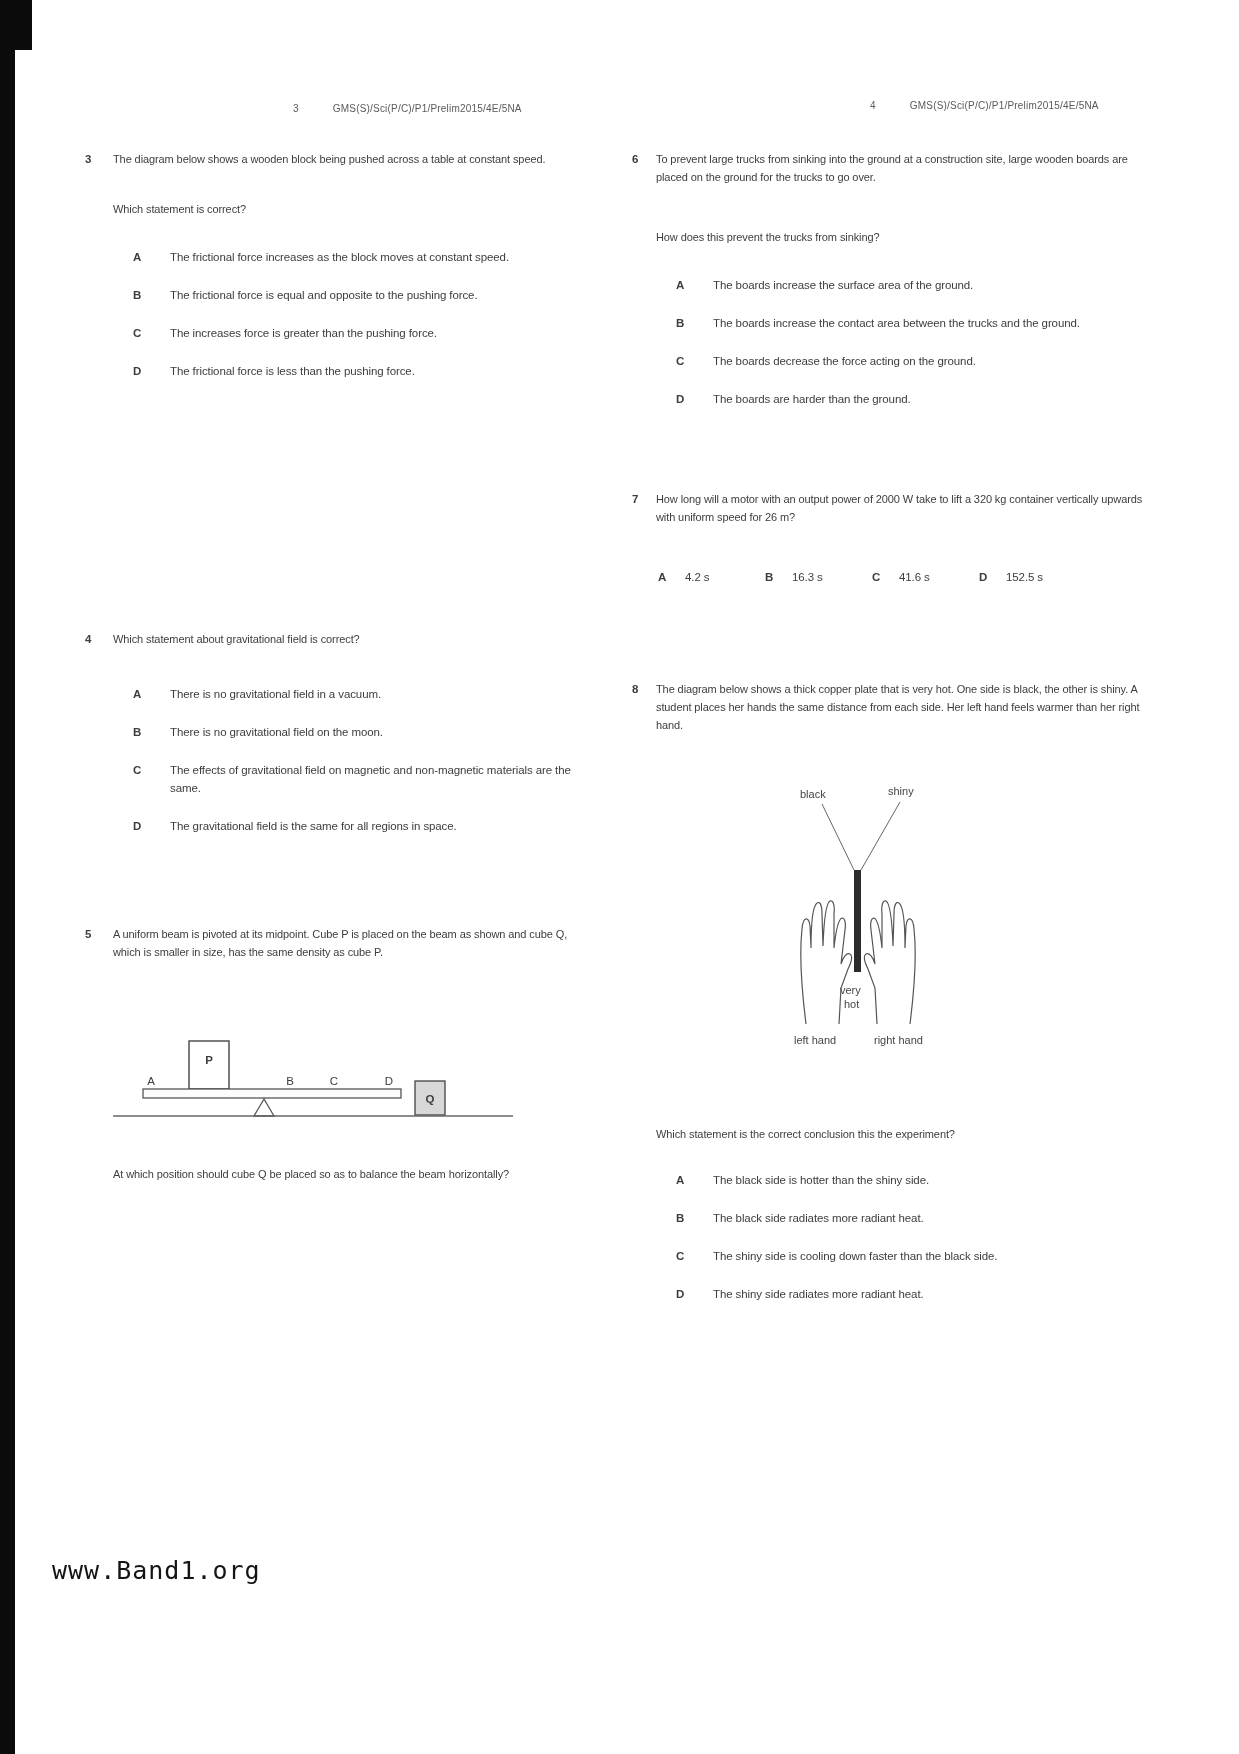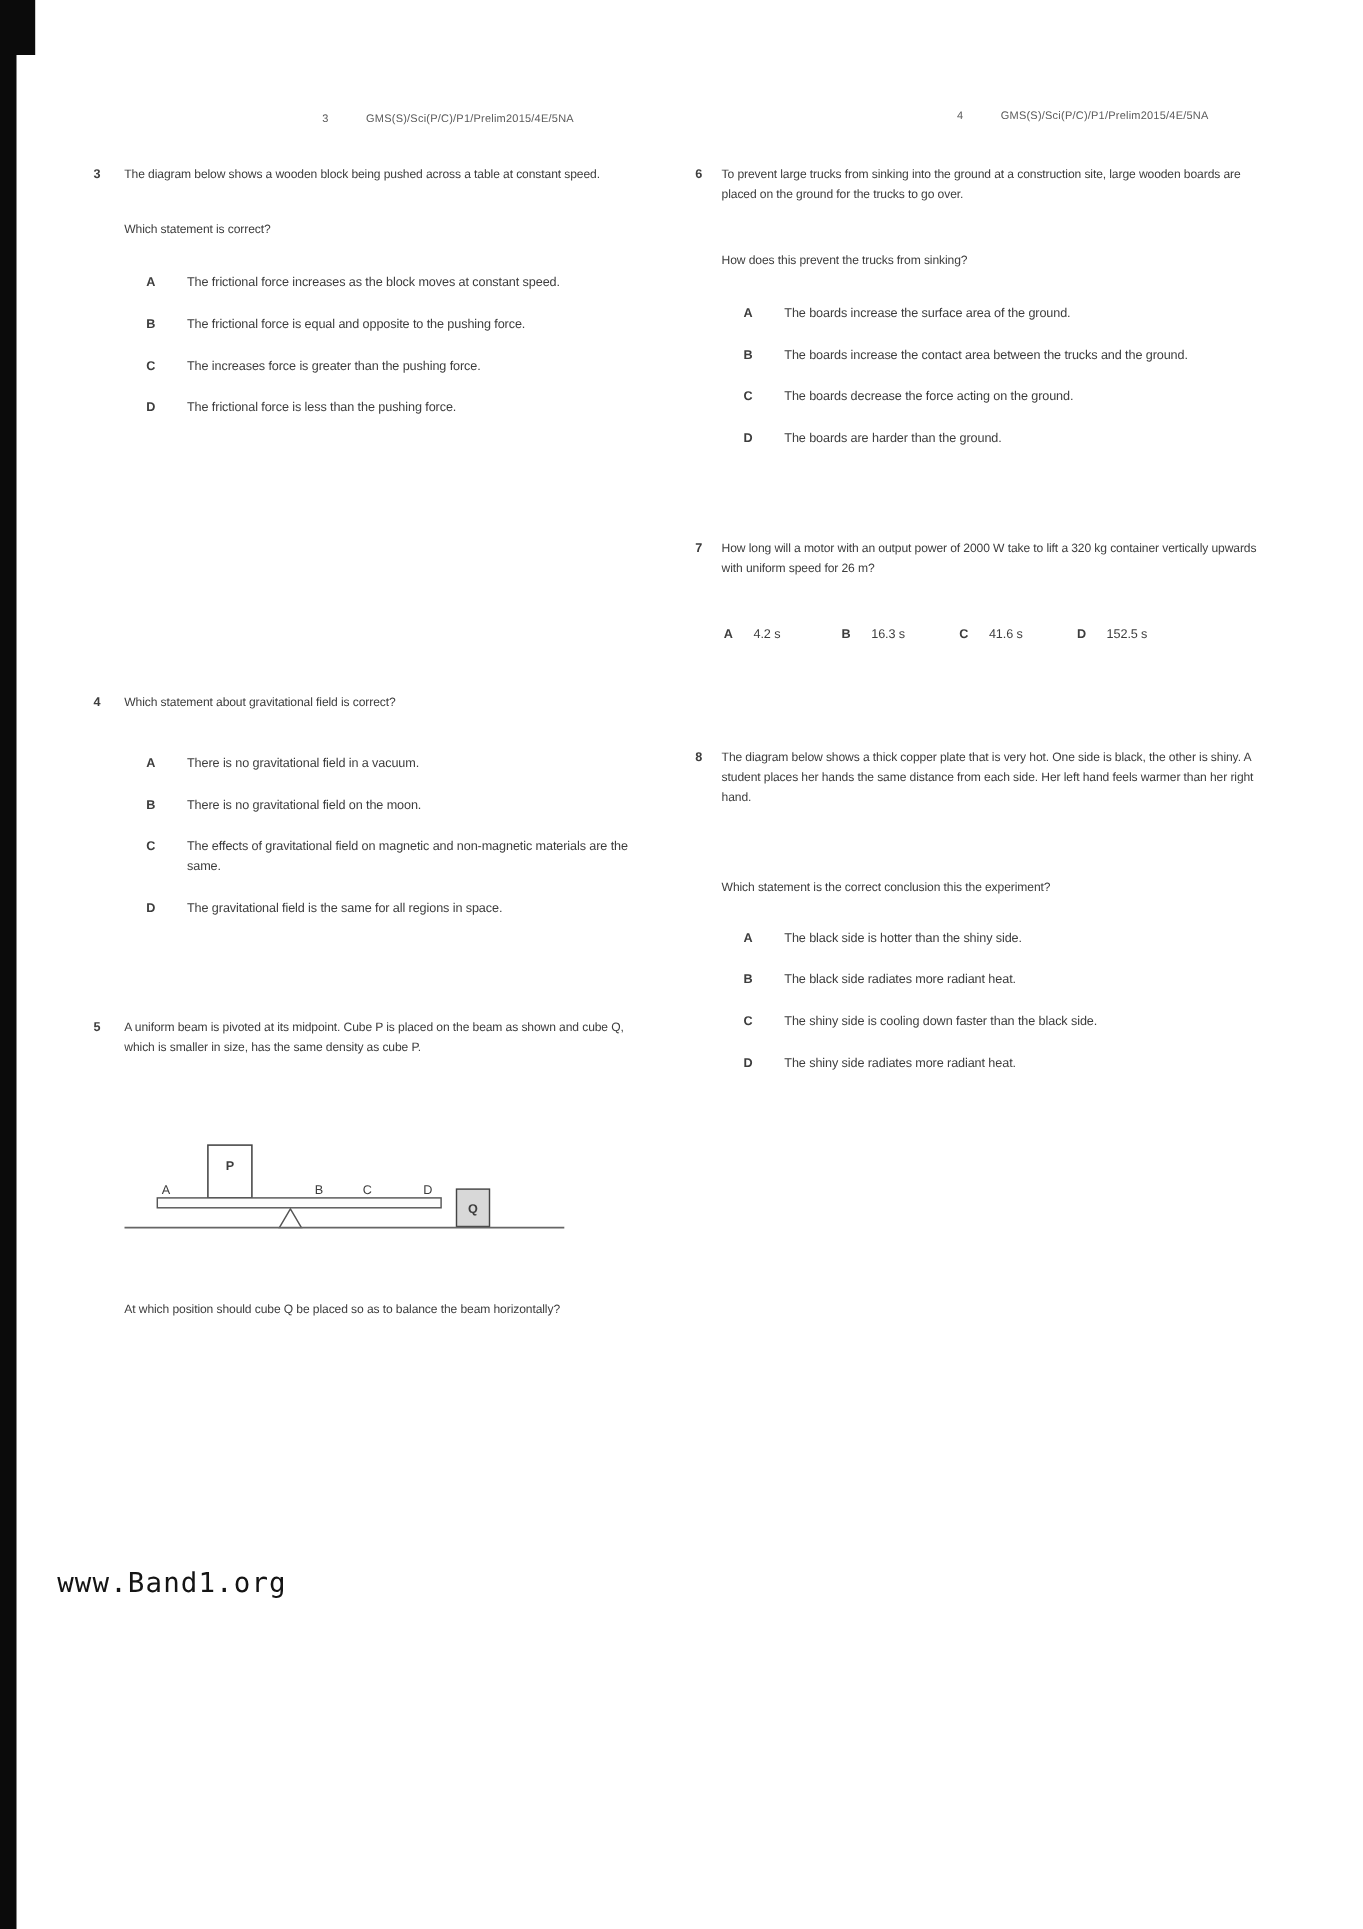--- a/index.html
+++ b/index.html
@@ -39,32 +39,32 @@
   .iopt .opt-letter { width:27px; }
 
   .diagram { position:relative; }
   .diagram-q3 { margin:28px 0 0 88px; }
   .diagram-q5 { margin:72px 0 0 0; }
   .diagram-q8 { margin:48px 0 0 132px; }
 
   .q3-prompt { margin-top:32px; }
   .q3-options { margin-top:30px; }
   .q4-options { margin-top:37px; }
-  .q5-prompt { margin-top:16px; }
+  .q5-prompt { }
   .q6-prompt { margin-top:42px; }
   .q6-options { margin-top:30px; }
   .q7-options { margin-top:42px; }
   .q8-prompt { margin-top:64px; }
   .q8-options { margin-top:28px; }
 
   .dtext  { font-size:11px; fill:#454545; font-family:"Liberation Sans", sans-serif; }
   .dtextb { font-size:11.5px; fill:#3d3d3d; font-family:"Liberation Sans", sans-serif; }
 
   .watermark {
-    position:absolute; left:52px; top:1424px;
+    position:absolute; left:52px; top:1556px;
     font-family:"DejaVu Sans Mono", monospace;
     font-size:25px; color:#141414; letter-spacing:1px;text-align:right;
   }
 </style>
 </head>
 <body>
 
 <div class="edge-strip"></div>
 <div class="edge-blob"></div>
 
@@ -211,20 +211,38 @@
         </span>
       </div>
     </div>
   </div>
 
   <div class="question" style="top:590px">
     <div class="qnum">8</div>
     <div class="qbody">
       <p class="stem">The diagram below shows a thick copper plate that is very hot. One side is black, the other is shiny. A student places her hands the same distance from each side. Her left hand feels warmer than her right hand.</p>
 
+      <div class="diagram diagram-q8">
+        <svg width="210" height="275" viewBox="0 0 210 275">
+          <defs>
+            <path id="handshape" d="M10,150 C6,118 3,82 6,55 C7,42 13,42 14,52 L15,74 C15,46 17,32 21,29 C24,27 26,31 26,40 L27,72 C28,44 30,29 34,27 C37,26 39,31 38,40 L38,74 C40,55 43,45 46,44 C49,44 50,49 49,56 L45,90 C47,83 51,78 54,80 C57,82 55,89 52,95 L45,114 L43,150" fill="none" stroke="#555" stroke-width="1.2"></path>
+          </defs>
+          <text x="12" y="16" class="dtext">black</text>
+          <text x="100" y="13" class="dtext">shiny</text>
+          <line x1="34" y1="22" x2="66" y2="88" stroke="#666" stroke-width="1"></line>
+          <line x1="112" y1="20" x2="73" y2="88" stroke="#666" stroke-width="1"></line>
+          <rect x="66" y="88" width="7" height="102" fill="#2b2b2b"></rect>
+          <use href="#handshape" xlink:href="#handshape" transform="translate(8,92)"></use>
+          <use href="#handshape" xlink:href="#handshape" transform="translate(132,92) scale(-1,1)"></use>
+          <text x="52" y="212" class="dtext">very</text>
+          <text x="56" y="226" class="dtext">hot</text>
+          <text x="6" y="262" class="dtext">left hand</text>
+          <text x="86" y="262" class="dtext">right hand</text>
+        </svg>
+      </div>
 
       <p class="prompt q8-prompt">Which statement is the correct conclusion this the experiment?</p>
 
       <div class="q8-options">
         <div class="opt">
           <span class="opt-letter">A</span>
           <span class="opt-text">The black side is hotter than the shiny side.</span>
         </div>
         <div class="opt">
           <span class="opt-letter">B</span>

